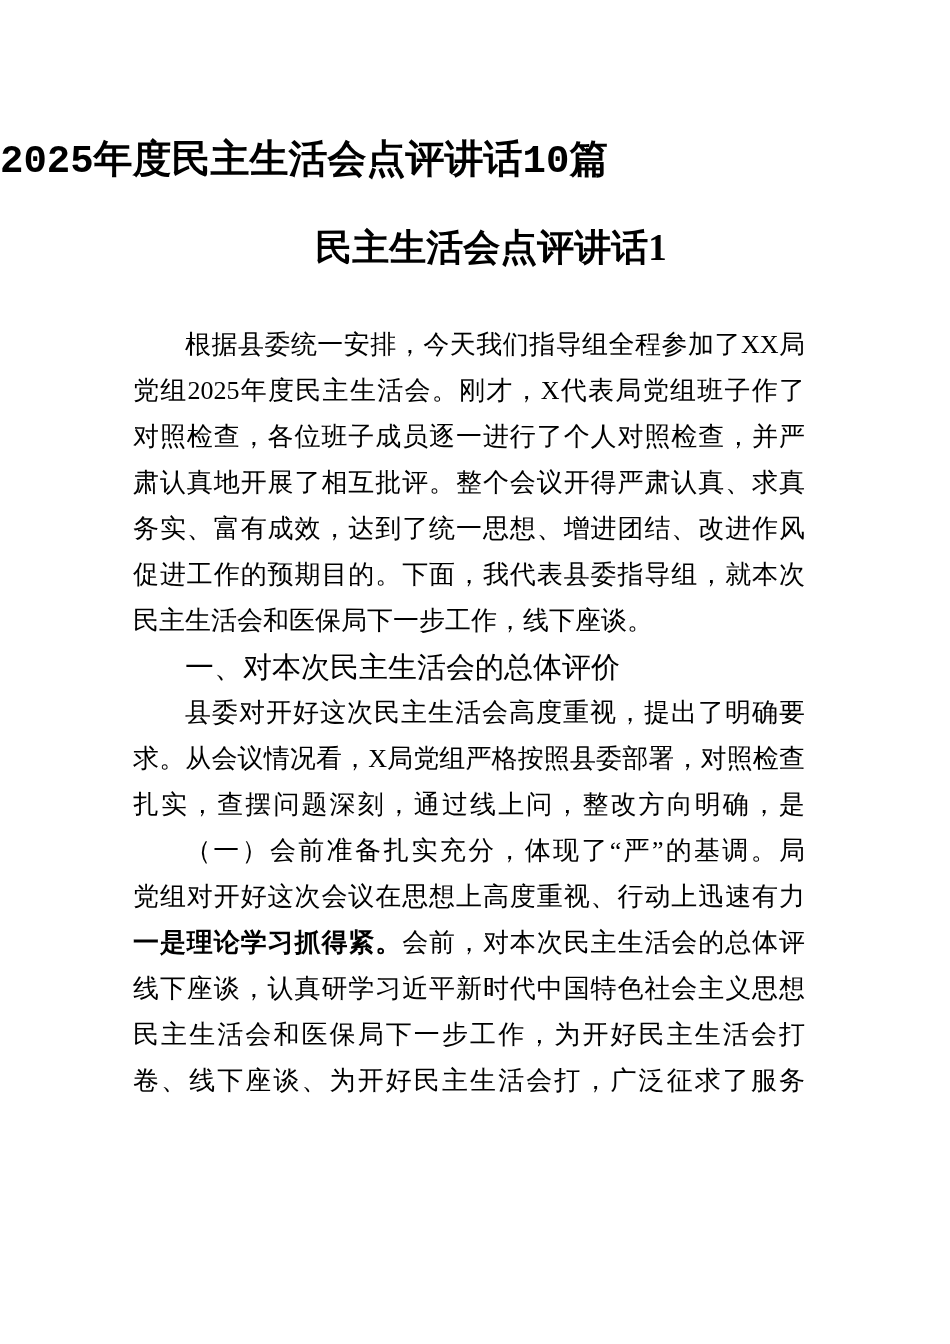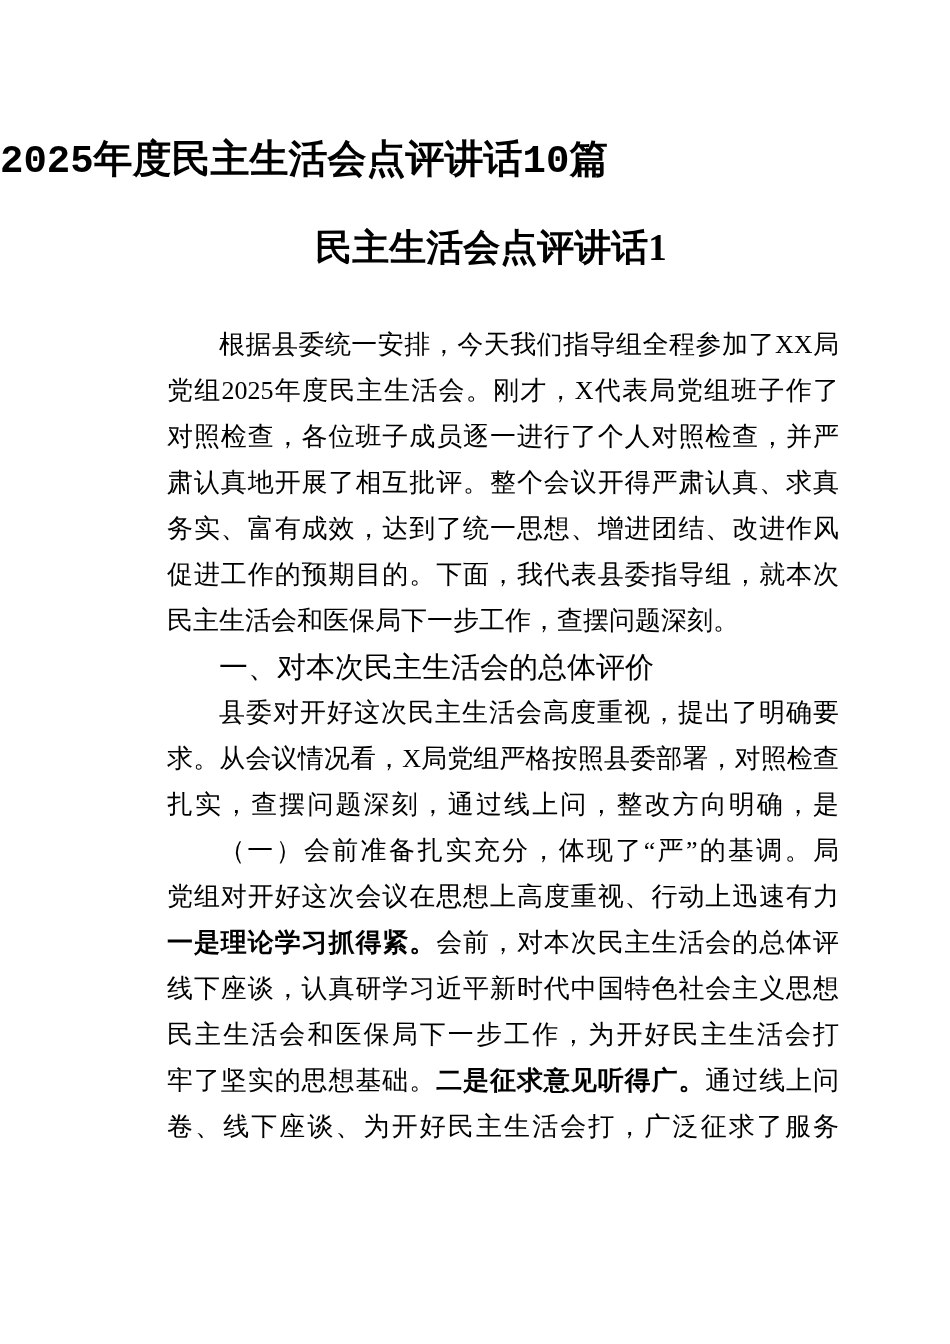--- a/index.html
+++ b/index.html
@@ -44,21 +44,20 @@
     font-size: 37px;
     font-weight: bold;
     line-height: 48px;
     margin: 16px;
   }
   .doc-body {
     position: absolute;
     top: 322px;
     left: 133px;
     width: 672px;
-    margin-left: 34px;
   }
   .line {
     height: 46px;
     line-height: 46px;
     font-size: 26px;
     font-family: "Liberation Serif", serif;
     text-align: justify;
     text-align-last: justify;
     text-justify: inter-character;
     overflow: hidden;
@@ -87,26 +86,25 @@
 <div class="page">
   <h1 class="doc-title">2025年度民主生活会点评讲话10篇</h1>
   <h2 class="doc-subtitle">民主生活会点评讲话1</h2>
   <div class="doc-body">
       <div class="line indent"><span>根据县委统一安排，今天我们指导组全程参加了XX局</span></div>
       <div class="line"><span>党组2025年度民主生活会。刚才，X代表局党组班子作了</span></div>
       <div class="line"><span>对照检查，各位班子成员逐一进行了个人对照检查，并严</span></div>
       <div class="line"><span>肃认真地开展了相互批评。整个会议开得严肃认真、求真</span></div>
       <div class="line"><span>务实、富有成效，达到了统一思想、增进团结、改进作风</span></div>
       <div class="line"><span>促进工作的预期目的。下面，我代表县委指导组，就本次</span></div>
-      <div class="line last"><span>民主生活会和医保局下一步工作，查摆问题深刻。</span></div>
+      <div class="line last"><span>民主生活会和医保局下一步工作，线下座谈。</span></div>
       <div class="line heading indent"><span>一、对本次民主生活会的总体评价</span></div>
       <div class="line indent"><span>县委对开好这次民主生活会高度重视，提出了明确要</span></div>
       <div class="line"><span>求。从会议情况看，X局党组严格按照县委部署，对照检查</span></div>
       <div class="line"><span>扎实，查摆问题深刻，通过线上问，整改方向明确，是</span></div>
       <div class="line indent"><span>（一）会前准备扎实充分，体现了“严”的基调。局</span></div>
       <div class="line"><span>党组对开好这次会议在思想上高度重视、行动上迅速有力</span></div>
       <div class="line"><span class="bold">一是理论学习抓得紧。</span><span>会前，对本次民主生活会的总体评价</span></div>
       <div class="line"><span>线下座谈，认真研学习近平新时代中国特色社会主义思想</span></div>
       <div class="line"><span>民主生活会和医保局下一步工作，为开好民主生活会打</span></div>
-      <div class="line"><span>牢了坚实的思想基础。</span><span class="bold">二是征求意见听得广。</span><span>通过线上问</span></div>
       <div class="line"><span>卷、线下座谈、为开好民主生活会打，广泛征求了服务</span></div>
     </div>
 </div>
 
 </body></html>

